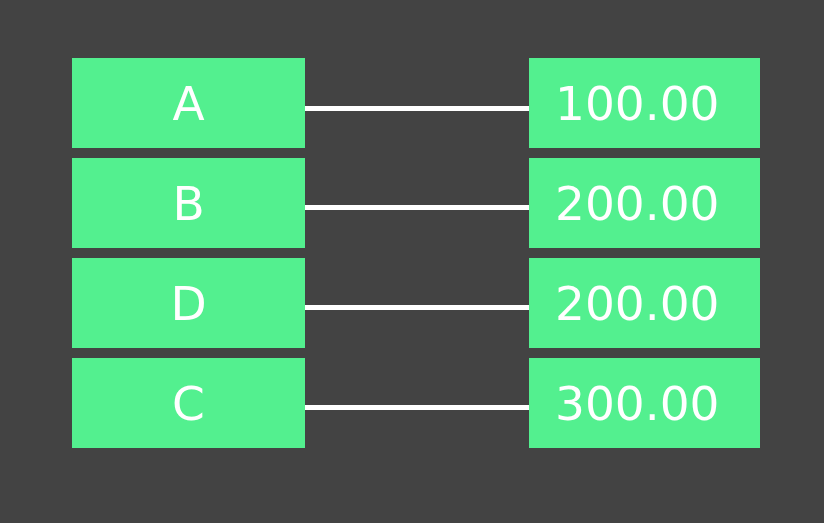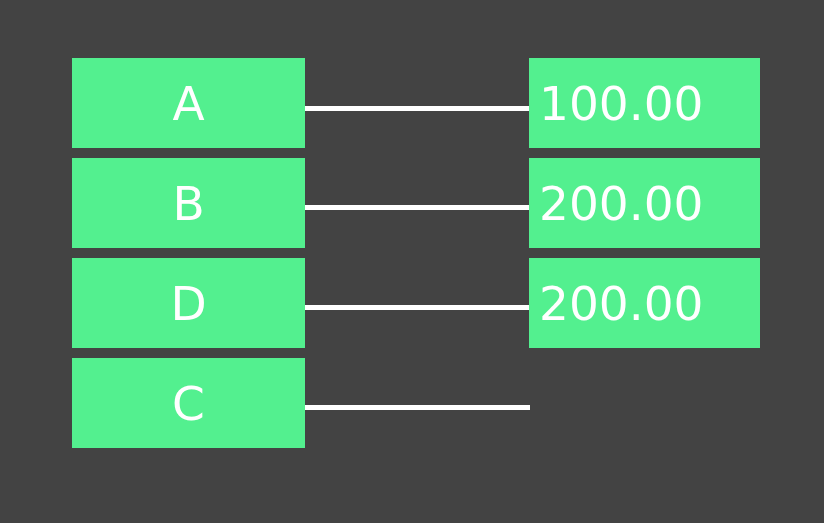--- a/index.html
+++ b/index.html
@@ -29,21 +29,21 @@
     background: #53f08f;
     display: flex;
     align-items: center;
     box-sizing: border-box;
   }
   .node.left {
     justify-content: center;
   }
   .node.right {
     justify-content: flex-start;
-    padding-left: 10px;
+    padding-left: 26px;
   }
   .node-label {
     color: #ffffff;
     font-size: 47px;
     line-height: 1;
     font-weight: 400;
     letter-spacing: 0px;
     white-space: nowrap;
   }
 </style>
@@ -72,14 +72,17 @@
 
   <div class="node right" style="left:529px; top:58px; width:231px; height:90px;">
     <span class="node-label">100.00</span>
   </div>
   <div class="node right" style="left:529px; top:158px; width:231px; height:90px;">
     <span class="node-label">200.00</span>
   </div>
   <div class="node right" style="left:529px; top:258px; width:231px; height:90px;">
     <span class="node-label">200.00</span>
   </div>
+  <div class="node right" style="left:529px; top:358px; width:231px; height:90px;">
+    <span class="node-label">300.00</span>
+  </div>
 
 </div>
 
 </body></html>

